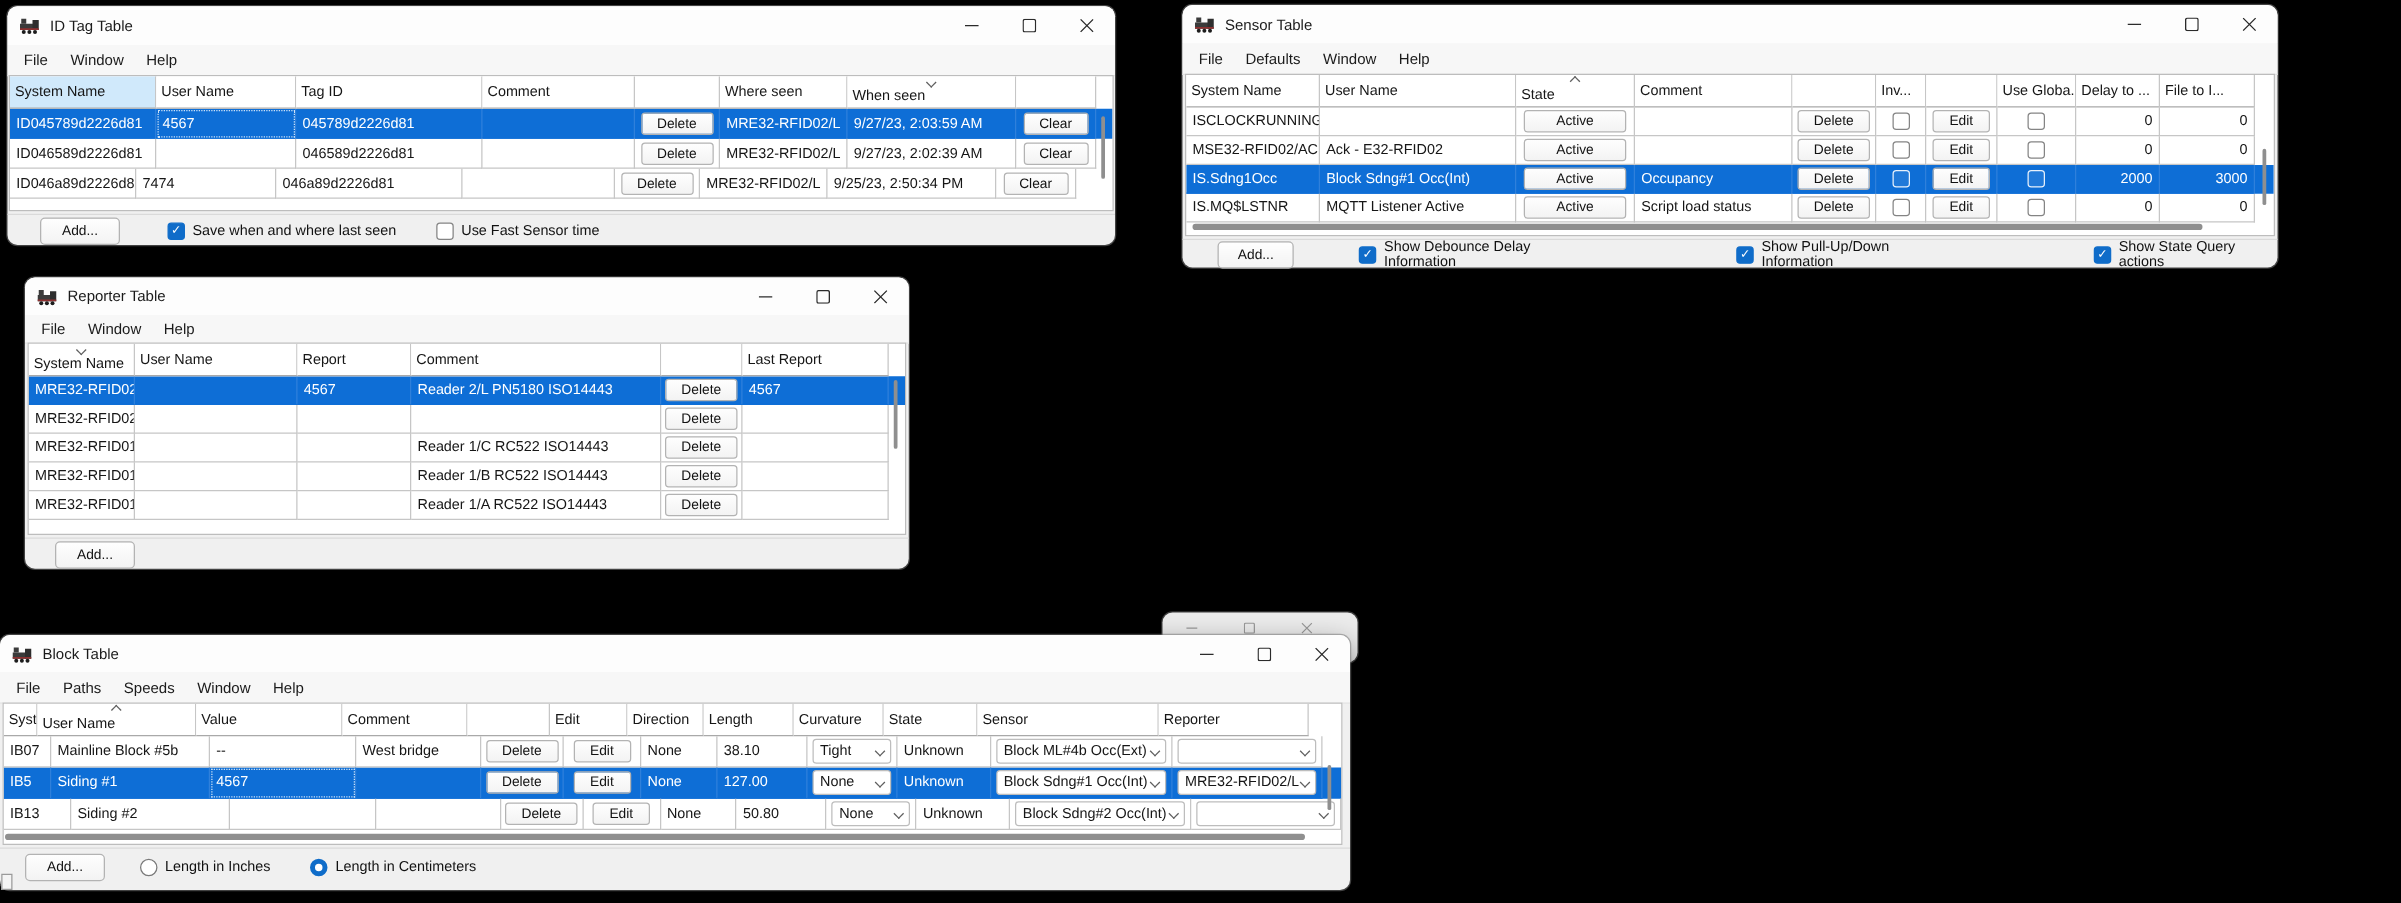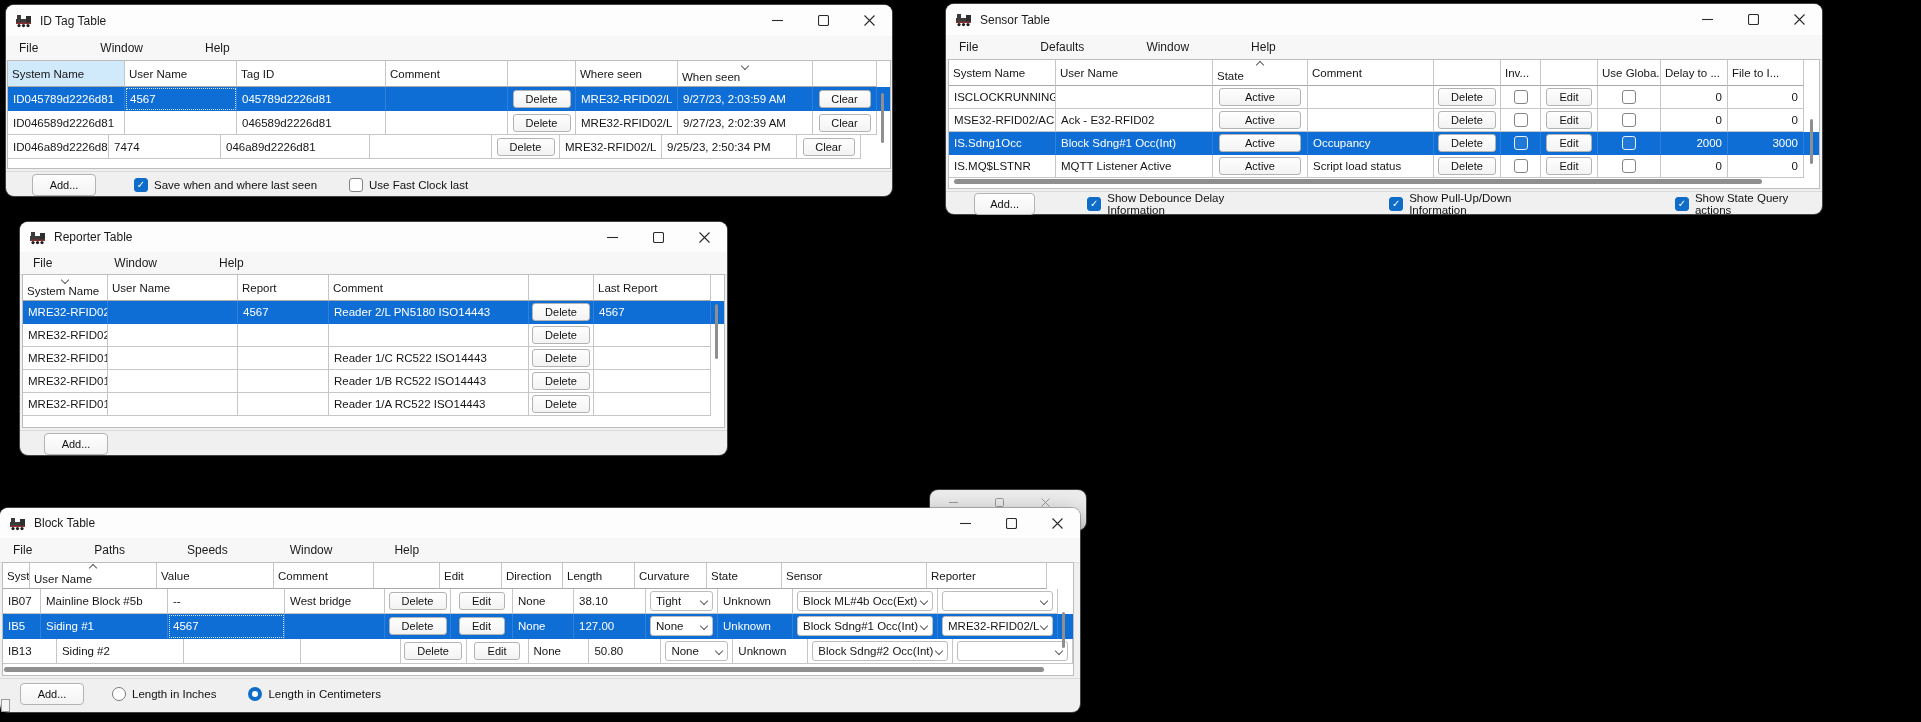--- a/index.html
+++ b/index.html
@@ -4,21 +4,21 @@
 <style>
   html,body{margin:0;padding:0;background:#000;}
   .desktop{position:relative;width:1921px;height:722px;background:#000;overflow:hidden;
     font-family:"Liberation Sans",sans-serif;color:#161616;}
   .window{position:absolute;background:#f0f0f0;border-radius:8px;
     box-shadow:0 0 0 1px rgba(120,120,120,.55),0 10px 24px rgba(0,0,0,.55);}
   .titlebar{display:flex;align-items:center;height:31px;padding-left:10px;background:#fdfdfd;border-radius:8px 8px 0 0;}
   .win-title{font-size:12px;color:#1b1b1b;margin-left:8px;white-space:nowrap;}
   .caps{margin-left:auto;display:flex;height:100%;}
   .cap{width:46px;display:flex;align-items:center;justify-content:center;}
-  .menubar{display:flex;align-items:center;height:24px;padding-left:4px;background:#f7f7f7;border-bottom:1px solid #e2e2e2;gap:44px;}
+  .menubar{display:flex;align-items:center;height:24px;padding-left:4px;background:#f7f7f7;border-bottom:1px solid #e2e2e2;}
   .menu-item{font-size:12px;padding:2px 9px;color:#1b1b1b;}
   .tblwrap{position:absolute;background:#fff;border:1px solid #bdbdbd;box-sizing:border-box;overflow:hidden;}
   .trow{display:flex;}
   .cell{box-sizing:border-box;border-right:1px solid #c6c6c6;border-bottom:1px solid #c6c6c6;
     display:flex;align-items:center;padding:0 5px;font-size:11.5px;white-space:nowrap;overflow:hidden;}
   .hdr .cell{height:26px !important;background:#fff;border-bottom-color:#a9a9a9;position:relative;padding:0 4px;}
   .hl{background:#d0e9fb !important;}
   .w-idtag .cell{height:24px;}
   .w-sensor .cell{height:23px;}
   .w-reporter .cell{height:23px;}
@@ -153,21 +153,21 @@
             <button class="btn btn-clear">Clear</button>
           </div>
       </div>
     </div>
     <div class="vthumb" style="left:875px;top:88px;height:50px;"></div>
     <div class="footer" style="top:166px;height:25px;">
       <button class="btn btn-add" style="margin-left:26px">Add...</button>
       <span class="cb on" style="margin-left:38px"></span>
       <span class="cb-label">Save when and where last seen</span>
       <span class="cb" style="margin-left:32px"></span>
-      <span class="cb-label">Use Fast Clock last</span>
+      <span class="cb-label">Use Fast Sensor time</span>
     </div>
   </div>
 
   <div class="window w-sensor" style="left:946px;top:4px;width:876px;height:210px;">
     <div class="titlebar">
       <span style="display:inline-flex;">
         <svg width="16" height="15" viewBox="0 0 16 15">
             <rect x="1" y="2" width="4" height="4" fill="#3b3b3b"></rect>
             <rect x="0" y="6" width="11" height="5" fill="#3b3b3b"></rect>
             <rect x="10" y="3" width="5" height="8" fill="#2e2e2e"></rect>

